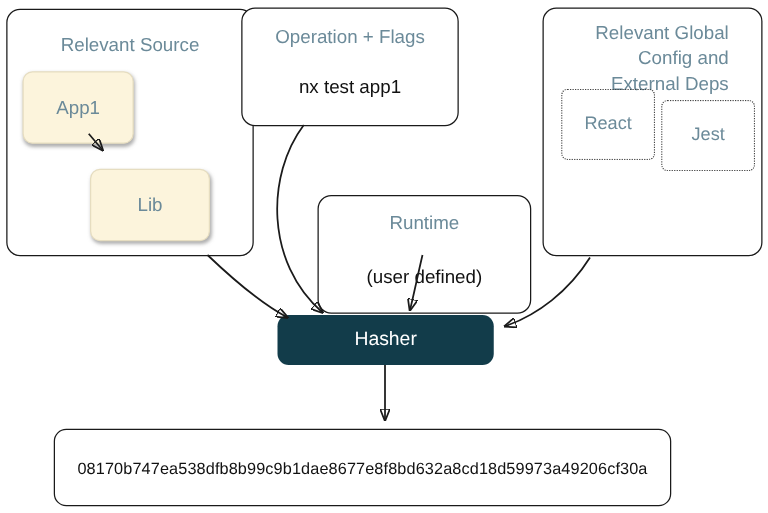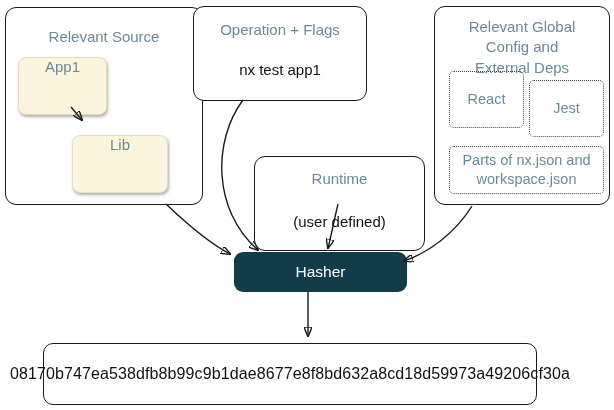--- a/index.html
+++ b/index.html
@@ -29,21 +29,21 @@
     color:var(--accent-text);font-size:15px;line-height:1.35;
   }
   .plain-value{
     position:absolute;left:0;right:0;text-align:center;
     color:#111;font-size:15px;
   }
   .cream-node{
     position:absolute;background:var(--node-fill);
     border:1px solid var(--node-border);border-radius:8px;
     box-shadow:1px 2px 3px rgba(110,110,110,0.55);
-    display:flex;justify-content:center;
+    display:flex;align-items:center;justify-content:center;
     color:var(--accent-text);font-size:15px;
   }
   .dotted-node{
     position:absolute;border:1.5px dotted var(--dotted-border);border-radius:5px;
     display:flex;align-items:center;justify-content:center;text-align:center;
     color:var(--accent-text);font-size:14.5px;line-height:1.3;
   }
   
   .src-box{left:5px;top:7px;width:198px;height:198px;}
   .src-title{top:19px;}
@@ -52,38 +52,38 @@
   
   .op-box{left:193px;top:6px;width:174px;height:95px;padding-left:15px;}
   .op-title{top:13px;}
   .op-value{bottom:22px;}
   
   .rt-box{left:254px;top:108px;width:171px;height:95px;margin-top:48px;}
   .rt-title{top:12px;}
   .rt-value{bottom:20px;}
   
   .cfg-box{left:434px;top:6px;width:176px;height:199px;}
-  .cfg-title{top:10px;}
+  .cfg-title{top:10px;text-align:right;}
   .cfg-title .wrap{display:block;width:122px;margin:0 auto;}
   .react-node{left:14px;top:64px;width:75px;height:57px;}
   .jest-node{left:94px;top:73px;width:75px;height:57px;justify-content:center;}
   .parts-node{left:14px;top:139px;width:155px;height:48px;padding:2px 4px;}
   
   .hasher-box{
-    position:absolute;left:234px;top:252px;width:173px;height:40px;
+    position:absolute;left:222px;top:252px;width:173px;height:40px;
     background:var(--hasher-fill);border-radius:9px;
     display:flex;align-items:center;justify-content:center;
     color:var(--hasher-text);font-size:15.5px;
   }
   
   .hash-box{
     position:absolute;left:43px;top:343px;width:494px;height:62px;
     background:#fff;border:1.5px solid var(--box-border);border-radius:10px;
     display:flex;align-items:center;justify-content:center;
-    color:#111;font-size:16px;letter-spacing:0.1px;white-space:nowrap;
+    color:#111;font-size:13px;letter-spacing:0.1px;white-space:nowrap;
   }
   .arrows{position:absolute;left:0;top:0;width:614px;height:410px;pointer-events:none;}
   .arrows path{fill:none;stroke:var(--line-color);stroke-width:1.4px;}
 </style>
 </head>
 <body>
 
 <div class="canvas">
 
   <div class="group-box src-box">
@@ -109,23 +109,20 @@
   <div class="group-box cfg-box">
     <div class="group-title cfg-title">
       <span class="wrap">Relevant Global Config and External Deps</span>
     </div>
     <div class="dotted-node react-node">
       <span>React</span>
     </div>
     <div class="dotted-node jest-node">
       <span>Jest</span>
     </div>
-    <div class="dotted-node parts-node">
-      <span>Parts of nx.json and workspace.json</span>
-    </div>
   </div>
 
   <div class="hasher-box">
     <span>Hasher</span>
   </div>
 
   <div class="hash-box">
     <span>08170b747ea538dfb8b99c9b1dae8677e8f8bd632a8cd18d59973a49206cf30a</span>
   </div>
 

